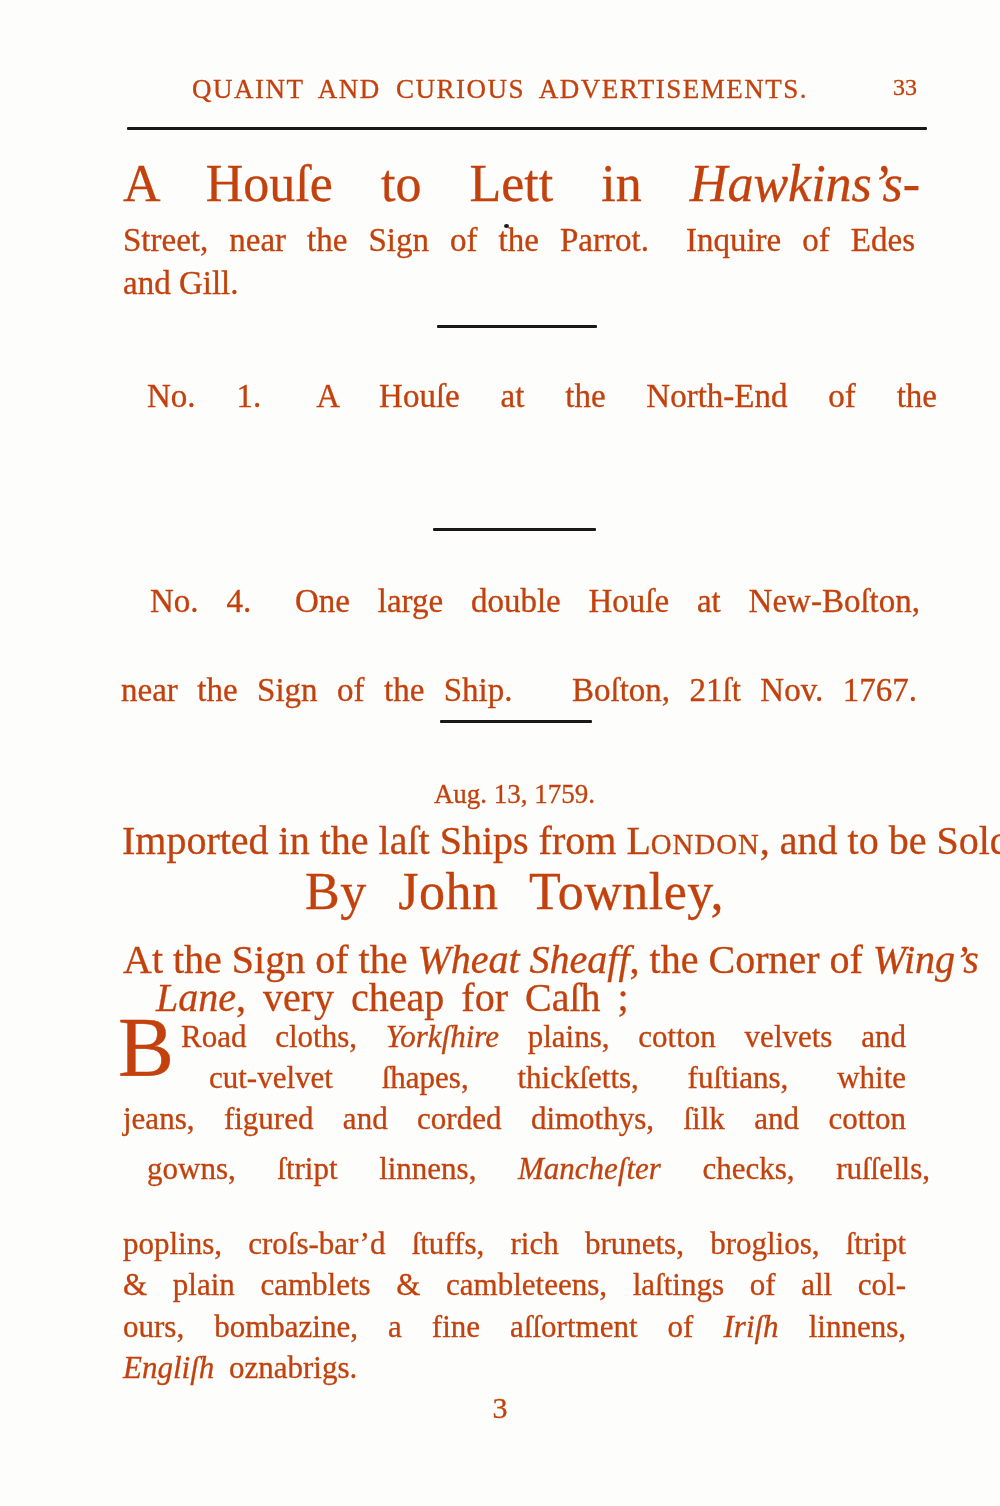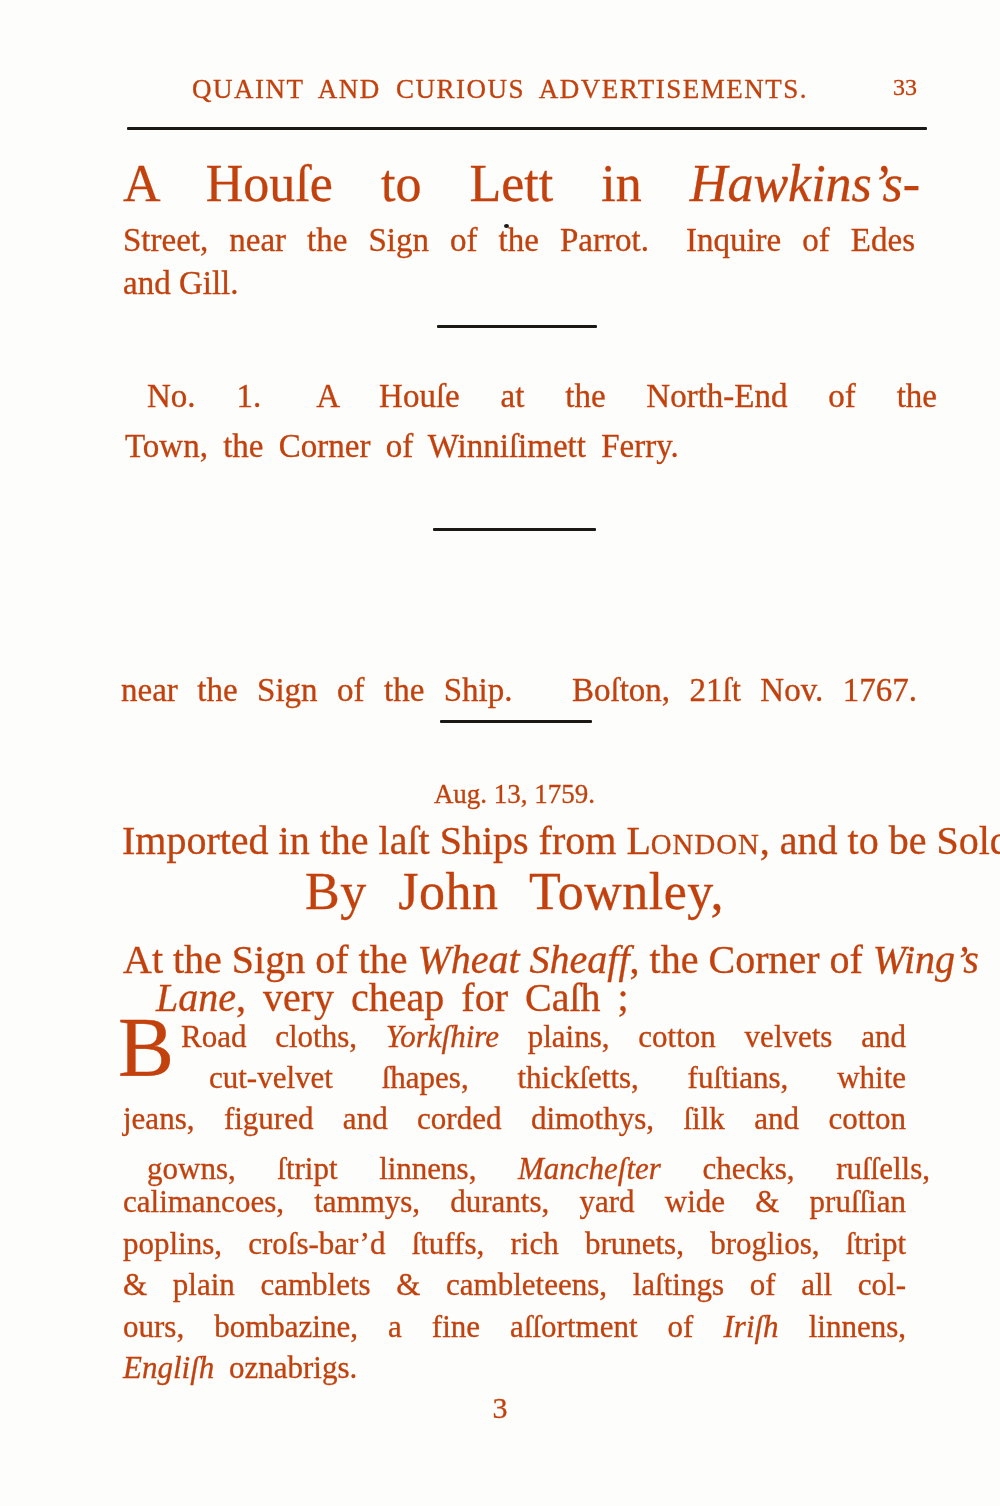--- a/index.html
+++ b/index.html
@@ -50,42 +50,41 @@
   <div class="rule" style="top:127px;left:127px;width:800px;height:3px;"></div>
 
   <div class="line headline j" style="top:158px;left:123px;width:797px;"><span>A Houſe to Lett in</span> <span class="it">Hawkins’s-</span></div>
   <div class="speck"></div>
   <div class="line adbody j" style="top:224px;left:123px;width:792px;"><span>Street, near the Sign of the Parrot.</span><span class="gap-sm"></span> <span>Inquire of Edes</span></div>
   <div class="line adbody" style="top:267px;left:123px;">and Gill.</div>
 
   <div class="rule" style="top:325px;left:437px;width:160px;height:3px;"></div>
 
   <div class="line adbody j" style="top:380px;left:125px;width:790px;margin-left:22px;"><span>No. 1.</span><span class="gap-sm"></span> <span>A Houſe at the North-End of the</span></div>
-  <div class="line adbody ws" style="top:430px;left:125px;">Town, the Corner of Winniſimett Ferry.</div>
 
   <div class="rule" style="top:528px;left:433px;width:163px;height:3px;"></div>
 
+  <div class="line adbody j" style="top:585px;left:150px;width:770px;"><span>No. 4.</span><span class="gap-sm"></span> <span>One large double Houſe at New-Boſton,</span></div>
   <div class="line adbody j" style="top:630px;left:121px;width:796px;margin-top:44px;"><span>near the Sign of the Ship.</span><span class="gap-lg"></span> <span>Boſton, 21ſt Nov. 1767.</span></div>
 
   <div class="rule" style="top:720px;left:440px;width:152px;height:3px;"></div>
 
   <div class="line smallline center" style="top:781px;left:123px;width:783px;">Aug. 13, 1759.</div>
   <div class="line impline j" style="top:821px;left:122px;width:778px;"><span>Imported in the laſt Ships from L</span><span class="sc">ONDON</span><span>, and to be Sold</span></div>
   <div class="line byline center" style="top:866px;left:123px;width:783px;">By John Townley,</div>
 
   <div class="line impline j" style="top:940px;left:123px;width:783px;"><span>At the Sign of the</span> <span class="it">Wheat Sheaff</span><span>, the Corner of</span> <span class="it">Wing’s</span></div>
   <div class="line impline ws" style="top:978px;left:156px;"><span class="it">Lane</span><span>, very cheap for Caſh ;</span></div>
 
   <div class="drop-cap">B</div>
 
   <div class="line para j" style="top:1021px;left:181px;width:725px;"><span>Road cloths,</span> <span class="it">Yorkſhire</span> <span>plains, cotton velvets and</span></div>
   <div class="line para j" style="top:1062px;left:209px;width:697px;">cut-velvet ſhapes, thickſetts, fuſtians, white</div>
   <div class="line para j" style="top:1103px;left:123px;width:783px;">jeans, figured and corded dimothys, ſilk and cotton</div>
   <div class="line para j" style="top:1153px;left:123px;width:783px;margin-left:24px;"><span>gowns, ſtript linnens,</span> <span class="it">Mancheſter</span> <span>checks, ruſſells,</span></div>
-  <div class="line para j" style="top:1186px;left:123px;width:783px;">calimancoes, tammys, durants, yard wide &amp; pruſſian</div>
   <div class="line para j" style="top:1228px;left:123px;width:783px;">poplins, croſs-bar’d ſtuffs, rich brunets, broglios, ſtript</div>
   <div class="line para j" style="top:1269px;left:123px;width:783px;">&amp; plain camblets &amp; cambleteens, laſtings of all col-</div>
   <div class="line para j" style="top:1311px;left:123px;width:783px;"><span>ours, bombazine, a fine aſſortment of</span> <span class="it">Iriſh</span> <span>linnens,</span></div>
   <div class="line para ws" style="top:1352px;left:123px;"><span class="it">Engliſh</span> <span>oznabrigs.</span></div>
 
   <div class="line signature">3</div>
 
 </div>
 
 </body></html>

